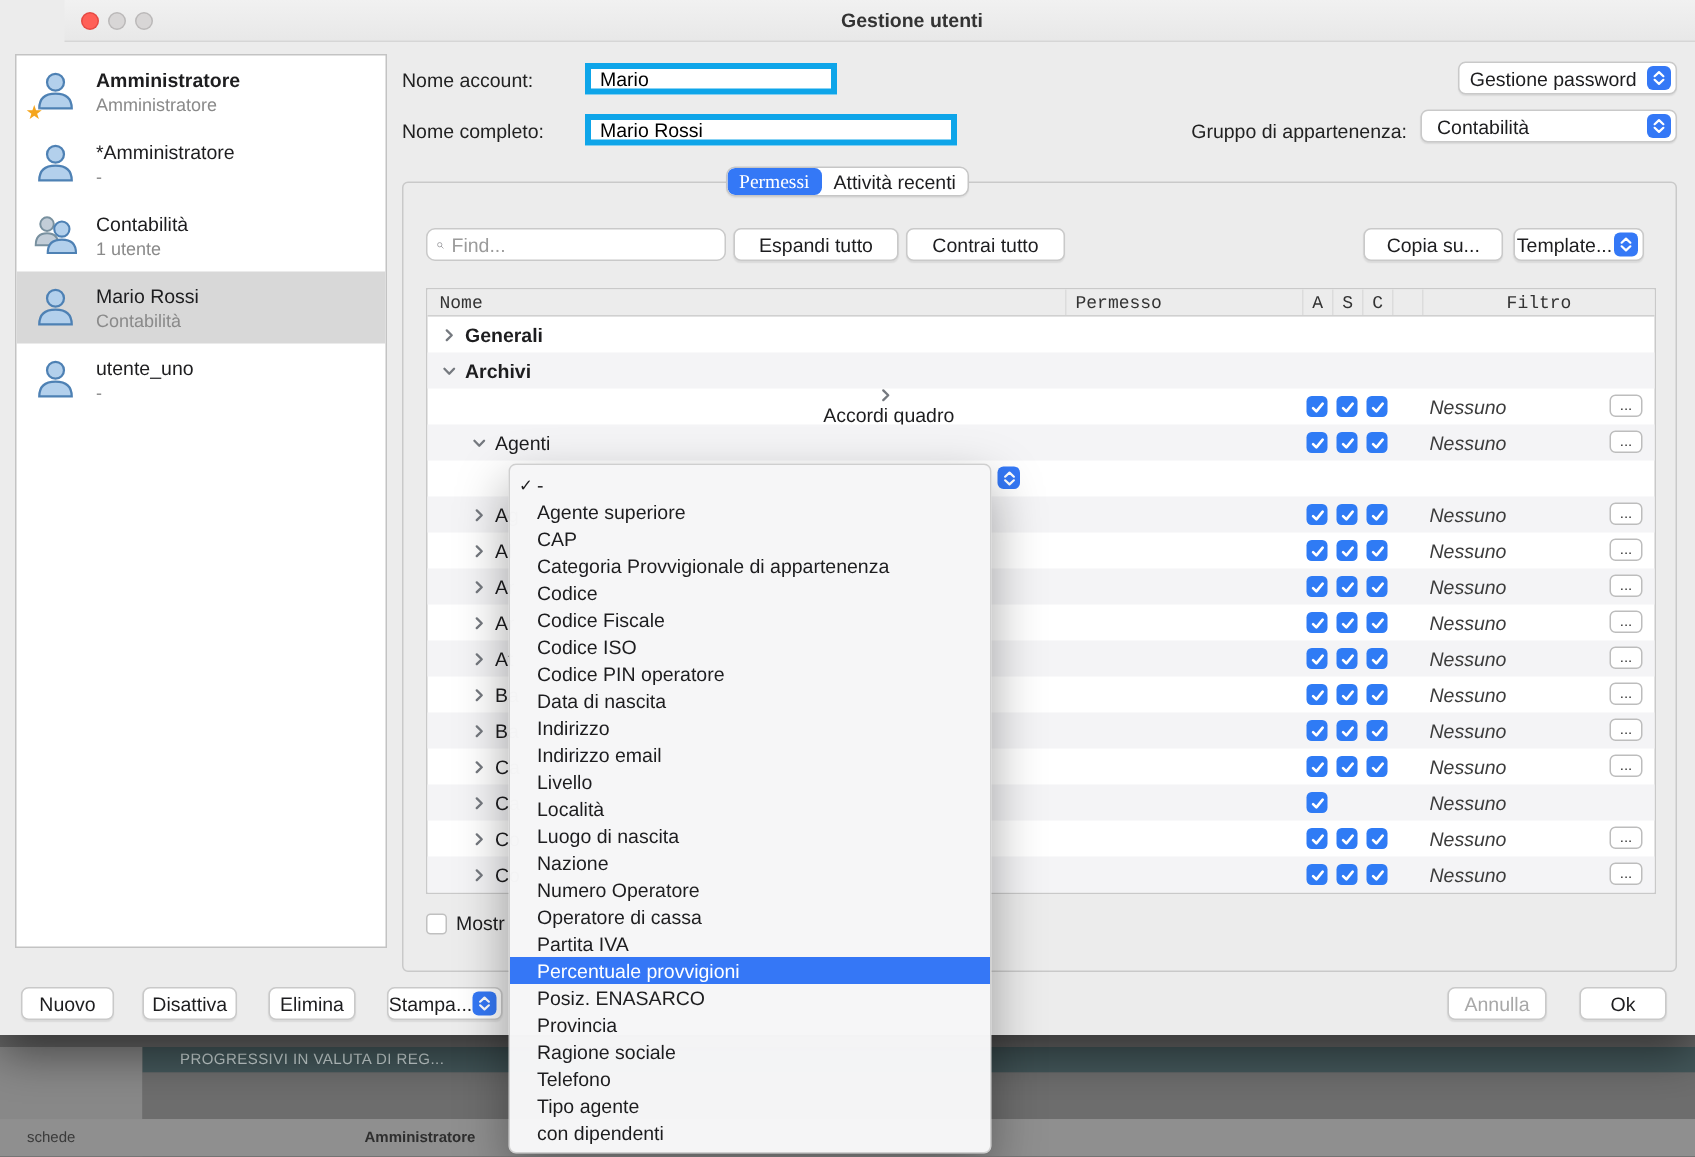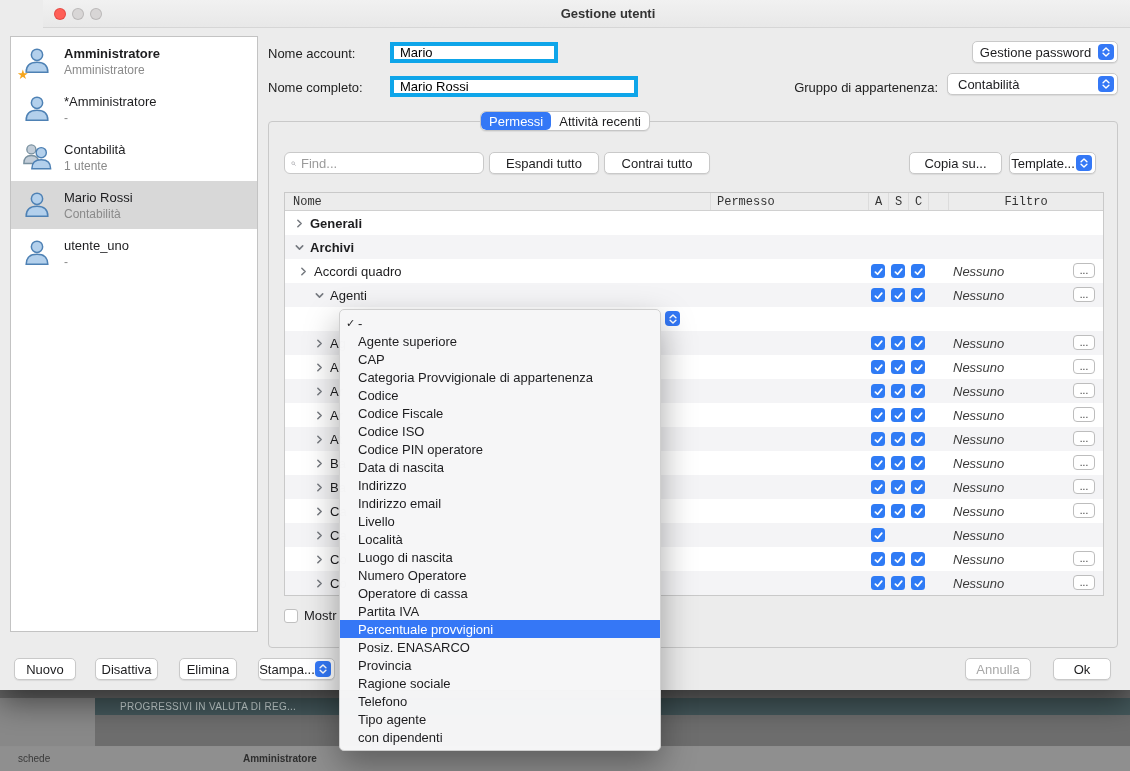--- a/index.html
+++ b/index.html
@@ -42,21 +42,21 @@
   .dd .dd-label { flex:1; text-align:center; }
   .dd.left .dd-label { text-align:left; padding-left:10px; }
   .stepper { width:16px; height:16px; background:#3478f6; border-radius:4px; display:flex;
              align-items:center; justify-content:center; flex:none; }
 
   
   .tabs { position:absolute; left:0; right:0; top:111px; display:flex; justify-content:center; z-index:3; }
   .tab-group { display:flex; height:20px; background:#fff; border:1px solid #c6c6c6; border-radius:6px;
                overflow:hidden; box-shadow:0 1px 1px rgba(0,0,0,.07); }
   .tab { display:flex; align-items:center; padding:0 8px; font-size:13px; }
-  .tab.selected { background:#3478f6; color:#fff; border-radius:5px; }
+  .tab.selected { background:#3478f6; color:#fff; border-radius:5px;font-family:Liberation Serif, serif; }
 
   
   .panel { position:absolute; left:268px; top:121px; width:850px; height:527px;
            border:1px solid #c9c9c9; border-radius:4px; background:#ececec; }
   .search { position:absolute; left:15px; top:30px; width:200px; height:22px; background:#fff;
             border:1px solid #c9c9c9; border-radius:6px; display:flex; align-items:center; padding:0 6px; gap:5px; }
   .search input { border:none; outline:none; flex:1; font-family:inherit; font-size:13px; background:transparent; }
   .search input::placeholder { color:#9b9b9b; }
 
   
@@ -282,21 +282,21 @@
                 </span>
                 <span class="row-label group">Archivi</span>
               </div>
               <div class="cb-col"></div>
               <div class="cb-col"></div>
               <div class="cb-col"></div>
               <div class="sp-col"></div>
               <div class="filter-col"></div>
             </div>
             <div class="tr">
-              <div class="cell-name" style="padding-left: 12px;">
+              <div class="cell-name" style="padding-left: 32px; flex-direction: column;">
                 <span class="chev">
                   <svg width="11" height="11" viewBox="0 0 12 12">
                     <path d="M4.2 2.5 L7.8 6 L4.2 9.5" stroke="#75797f" stroke-width="1.7" fill="none" stroke-linecap="round" stroke-linejoin="round"></path>
                   </svg>
                 </span>
                 <span class="row-label">Accordi quadro</span>
               </div>
               <div class="cb-col">
                 <span class="cb">
                   <svg width="11" height="11" viewBox="0 0 12 12">
@@ -836,20 +836,24 @@
         <div class="mi">
           <span class="check"></span>
           <span class="mi-label">Località</span>
         </div>
         <div class="mi">
           <span class="check"></span>
           <span class="mi-label">Luogo di nascita</span>
         </div>
         <div class="mi">
           <span class="check"></span>
+          <span class="mi-label">Nazione</span>
+        </div>
+        <div class="mi">
+          <span class="check"></span>
           <span class="mi-label">Numero Operatore</span>
         </div>
         <div class="mi">
           <span class="check"></span>
           <span class="mi-label">Operatore di cassa</span>
         </div>
         <div class="mi">
           <span class="check"></span>
           <span class="mi-label">Partita IVA</span>
         </div>

